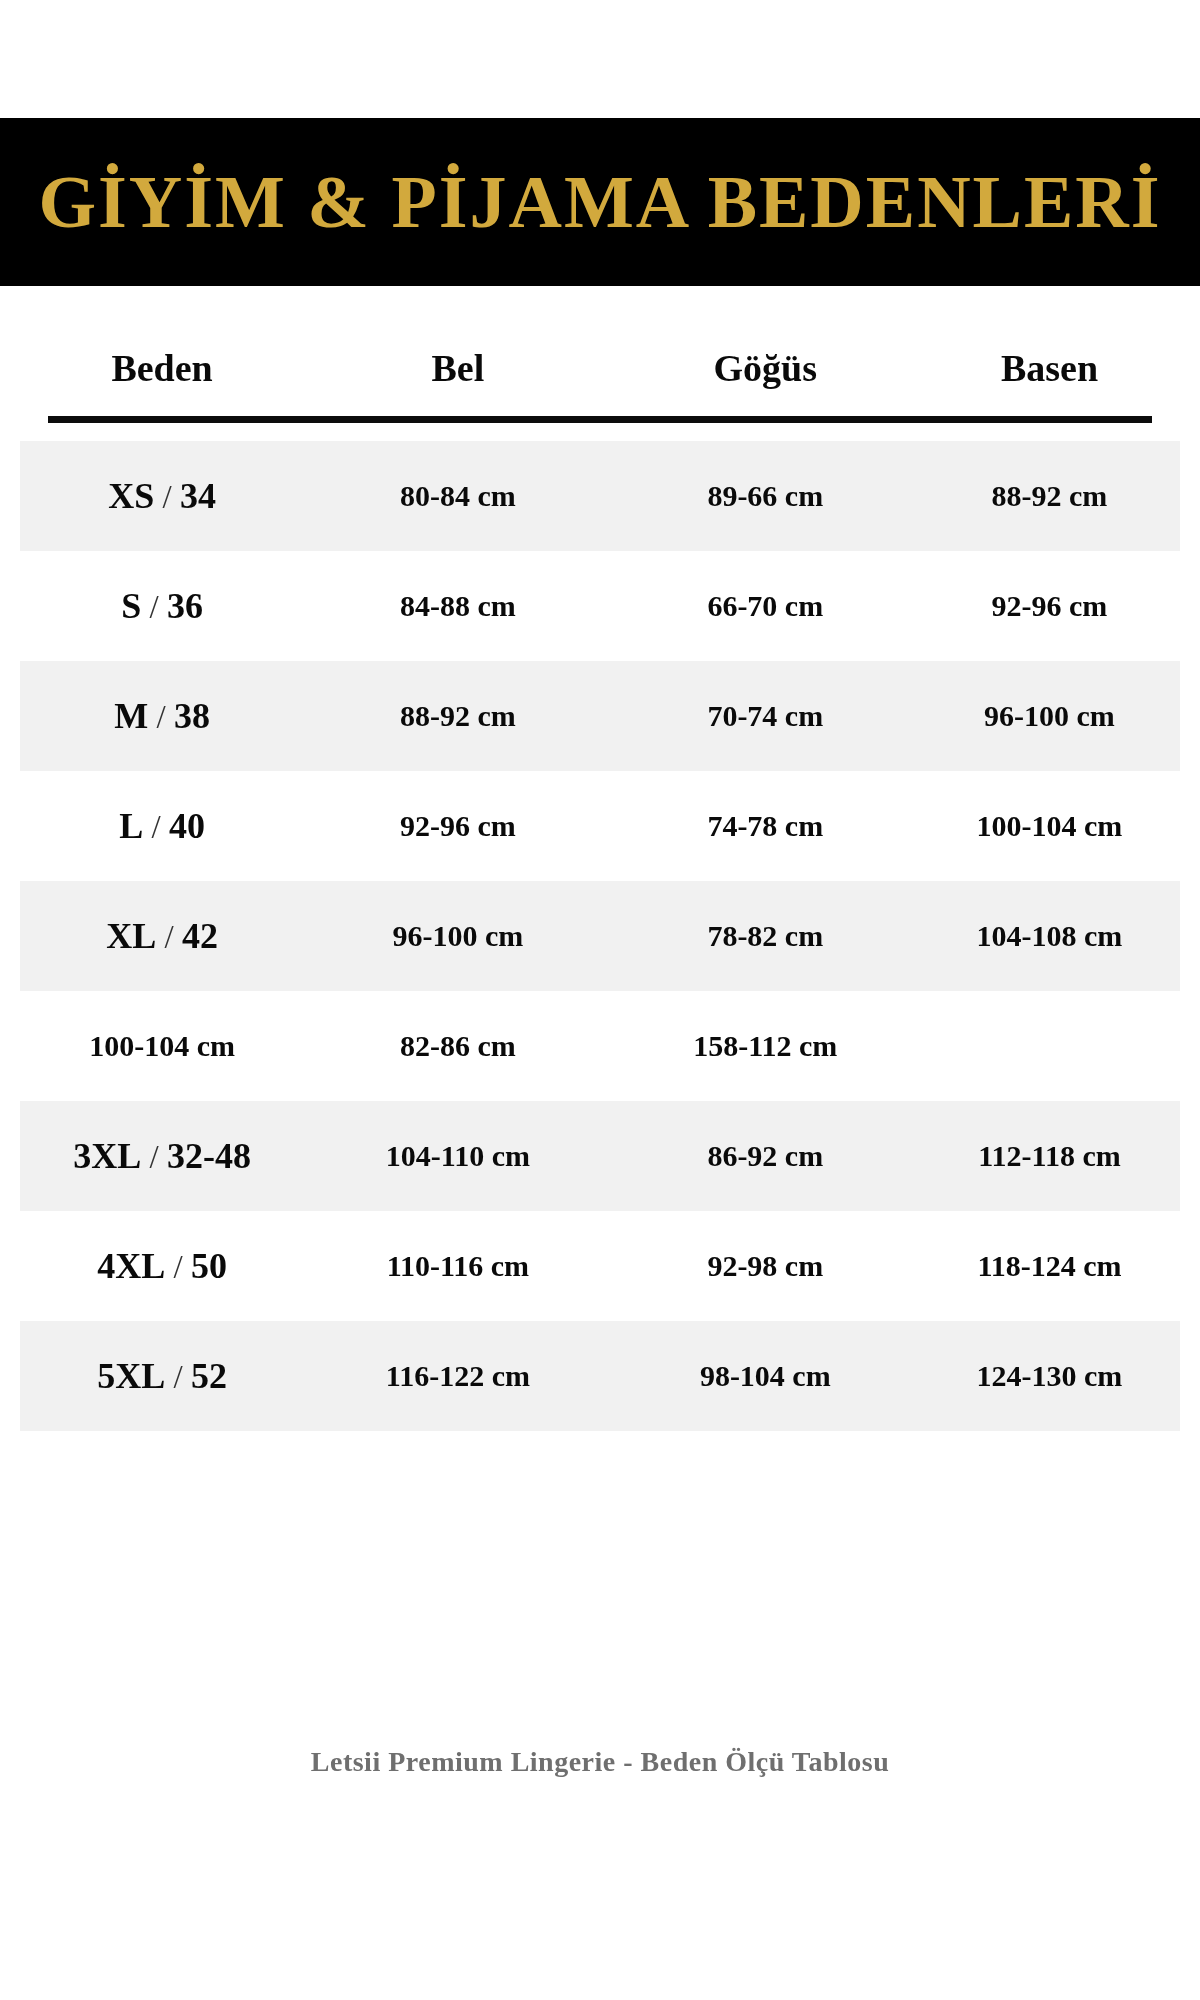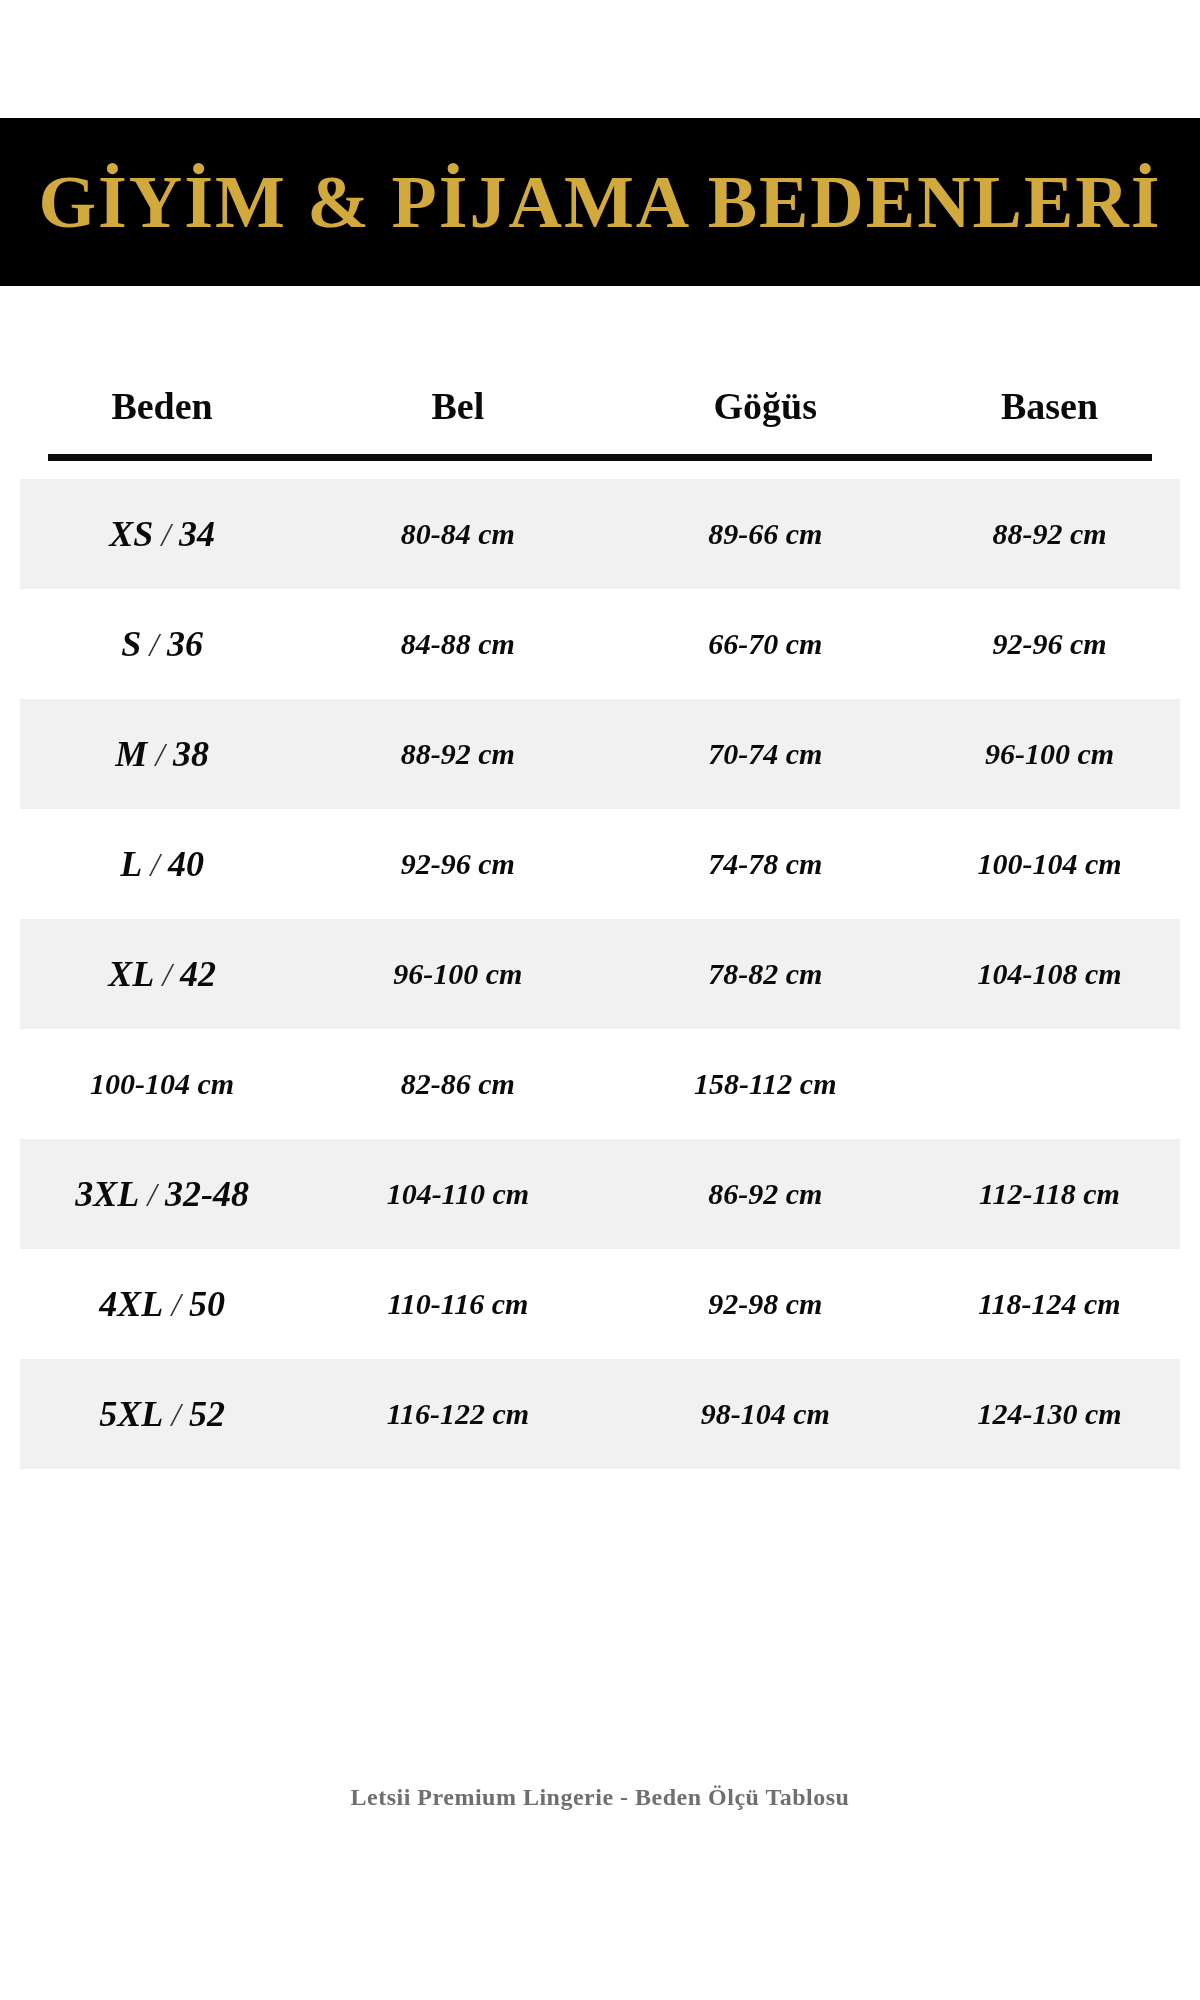--- a/index.html
+++ b/index.html
@@ -24,49 +24,49 @@
     color: var(--title-gold, #d2a93d);
     font-size: 74px;
     font-weight: 700;
     letter-spacing: 2px;
     white-space: nowrap;
   }
   .size-table { margin: 0 20px; }
   .thead {
     display: grid;
     grid-template-columns: 24.5% 26.5% 26.5% 22.5%;
-    padding: 98px 0 26px;
+    padding: 60px 0 26px;
   }
   .th {
     text-align: center;
     font-size: 38px;
     font-weight: 700;
     color: #0a0a0a;
   }
   .header-rule {
     height: 7px;
     background: #0c0c0c;
     margin: 0 28px;
   }
-  .tbody { margin-top: 18px; font-style: italic; }
+  .tbody { margin-top: 18px; }
   .trow {
     display: grid;
     grid-template-columns: 24.5% 26.5% 26.5% 22.5%;
     height: 110px;
     align-items: center;
   }
   .trow:nth-child(odd) { background: var(--stripe, #f1f1f1); }
   .td { text-align: center; color: #0a0a0a; }
   .td.beden { font-size: 36px; font-weight: 700; }
   .td.beden .slash { font-weight: 400; font-size: 33px; color: #333; }
   .td.val { font-size: 30px; font-weight: 700; }
   .footer {
     margin-top: 315px;
     text-align: center;
-    font-size: 24px;
+    font-size: 28px;
     font-weight: 700;
     color: var(--footer-gray, #6f6f6f);
     letter-spacing: 0.5px;
   }
 </style>
 </head>
 <body>
 
 <div class="page">
   <div class="top-space"></div>

